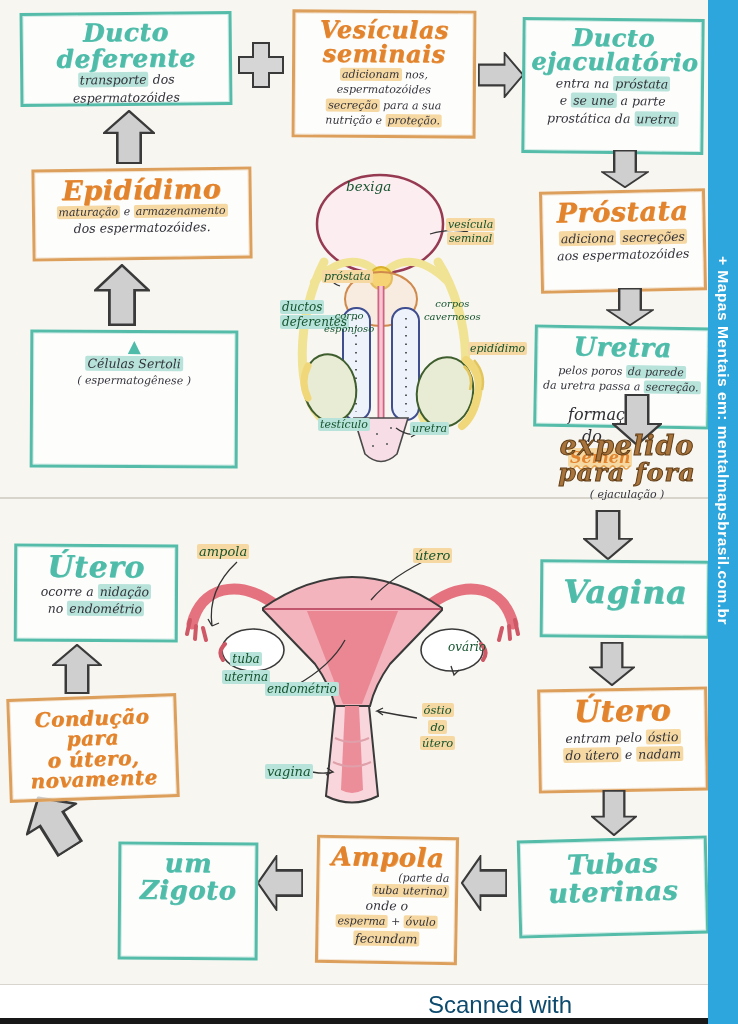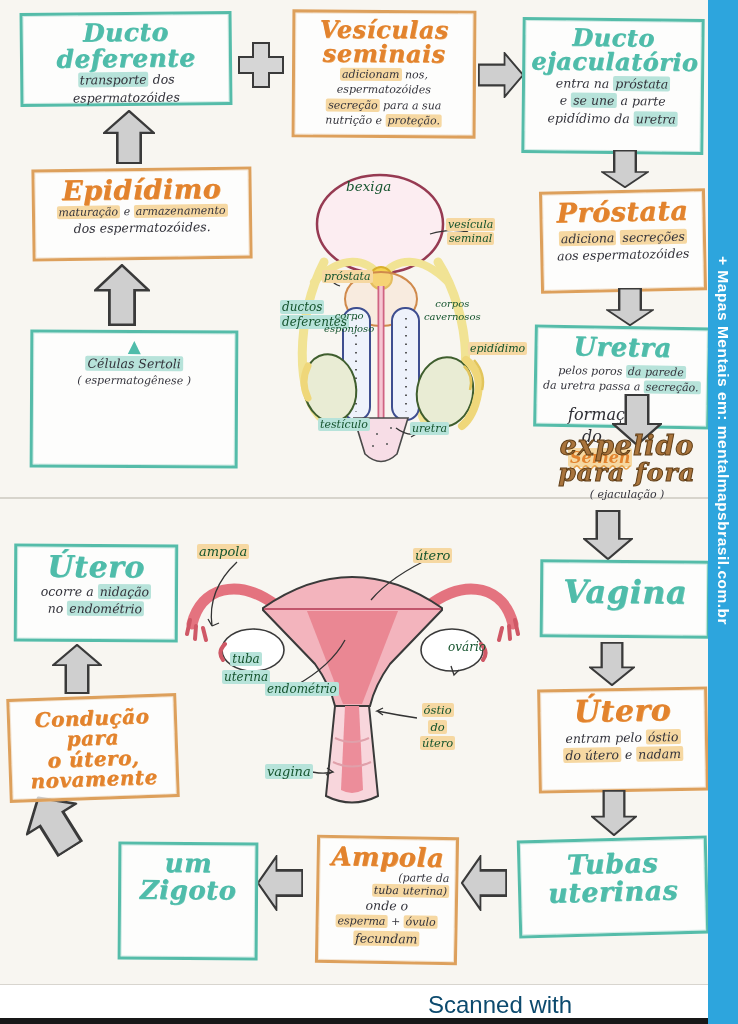--- a/index.html
+++ b/index.html
@@ -71,21 +71,21 @@
       <svg viewBox="0 0 40 52" width="100%" height="100%" preserveAspectRatio="none">
         <polygon points="20,1 39,22 29,22 29,51 11,51 11,22 1,22" fill="#cfcfcf" stroke="#3a3a3a" stroke-width="2"></polygon>
       </svg>
     </div>
 
   <div class="box teal" style="left:522px;top:18px;width:182px;height:136px;transform:rotate(.6deg)">
     <div class="title teal-t" style="font-size:24px">Ducto</div>
     <div class="title teal-t" style="font-size:24px">ejaculatório</div>
     <div class="bl"><span>entra na </span><span class="hlT">próstata</span></div>
     <div class="bl"><span>e </span><span class="hlT">se une</span><span> a parte</span></div>
-    <div class="bl"><span>epidídimo da </span><span class="hlT">uretra</span></div>
+    <div class="bl"><span>prostática da </span><span class="hlT">uretra</span></div>
   </div>
 
   <div class="arrow" style="left:103px;top:110px;width:52px;height:54px">
       <svg viewBox="0 0 40 52" width="100%" height="100%" preserveAspectRatio="none">
         <polygon points="20,1 39,22 29,22 29,51 11,51 11,22 1,22" fill="#cfcfcf" stroke="#3a3a3a" stroke-width="2"></polygon>
       </svg>
     </div>
 
   <div class="box orange" style="left:32px;top:168px;width:220px;height:92px;transform:rotate(-.8deg)">
     <div class="title orange-t" style="font-size:27px">Epidídimo</div>

